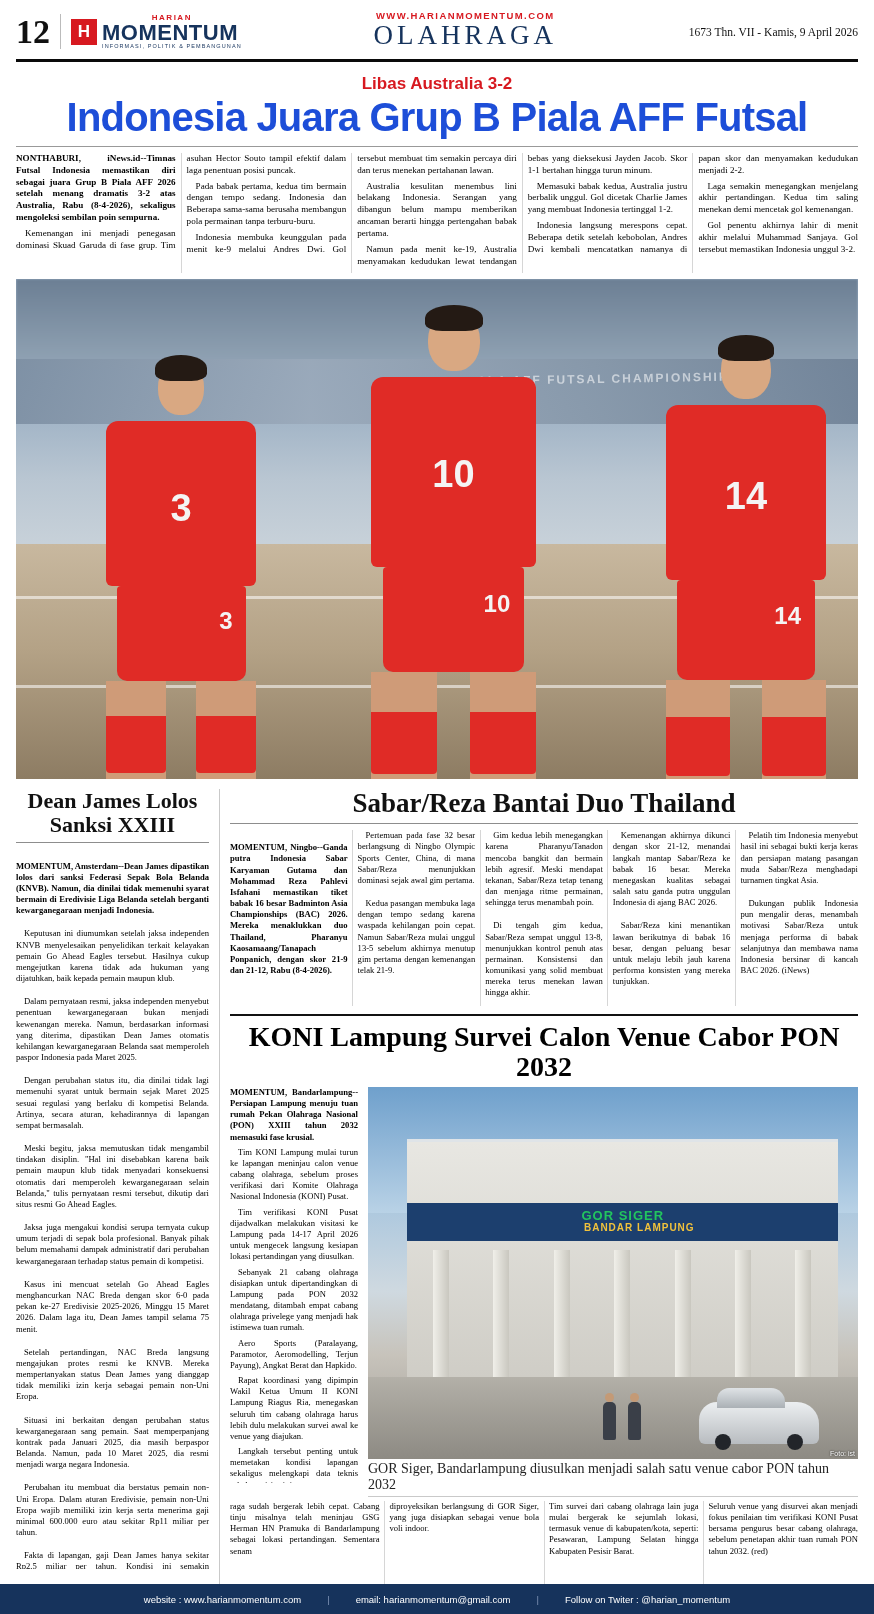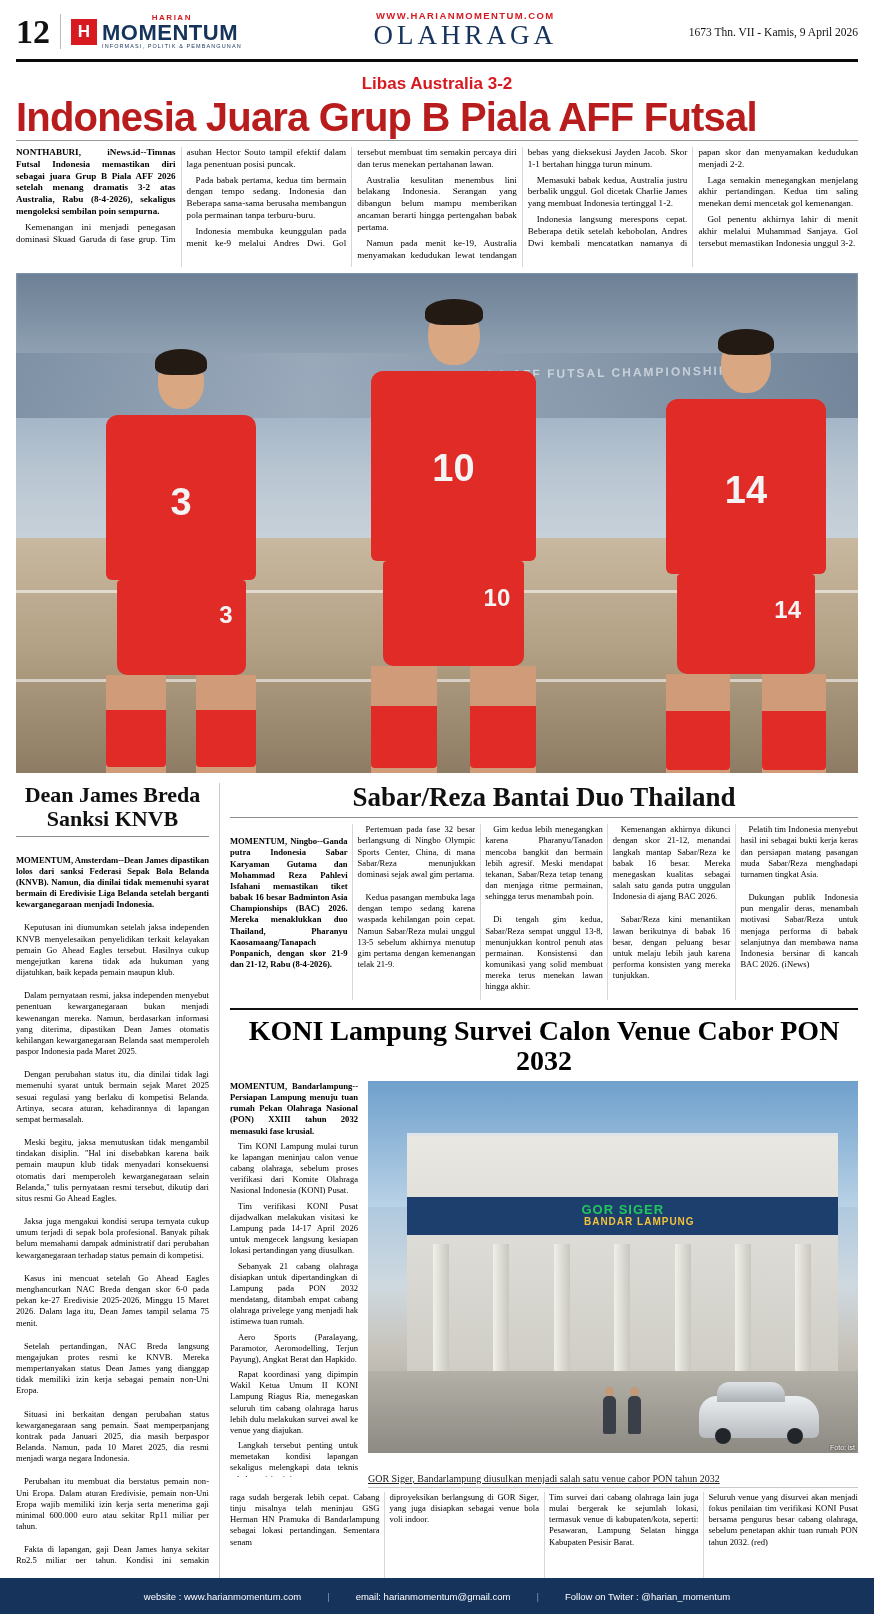--- a/index.html
+++ b/index.html
@@ -104,28 +104,28 @@
   
   .kicker {
     text-align: center;
     color: #d71920;
     font-family: "Liberation Sans", sans-serif;
     font-weight: bold;
     font-size: 17px;
     margin-top: 12px;
   }
   .main-headline {
-    text-align: left;
+    text-align: center;
     font-family: "Liberation Sans", sans-serif;
     font-weight: bold;
     font-size: 40px;
     letter-spacing: -0.8px;
     line-height: 1.05;
-    margin: 2px 0 2px 0;
-    color: #b91c1c;
+    margin: 2px 0 8px 0;
+    color: #1d4ed8;
   }
   .rule-thin { border-top: 1px solid #999; margin: 0 0 6px 0; }
 
   
   .lead-cols {
     column-count: 5;
     column-gap: 11px;
     column-rule: 1px solid #d6d6d6;
     font-size: 9.1px;
     line-height: 1.3;
@@ -345,46 +345,45 @@
   }
   .wheel { position:absolute; bottom:-6px; width:16px; height:16px; background:#22252a; border-radius:50%; }
   .person-photo { position:absolute; bottom:5%; width:13px; height:38px; background:#3a3f48; border-radius:5px 5px 2px 2px; }
   .person-photo:before { content:""; position:absolute; top:-9px; left:2px; width:9px; height:9px; border-radius:50%; background:#c49a76; }
   .photo-credit {
     position: absolute; right: 3px; bottom: 2px;
     font-size: 7px; color: #fff; font-family: "Liberation Sans", sans-serif;
     text-shadow: 0 0 2px #000;
   }
   .koni-caption {
-    font-size: 10px;
+    font-size: 14px;
     color: #222;
-    padding-top: 20px;
+    padding-top: 2px;
     border-bottom: 1px solid #c9c9c9;
     padding-bottom: 3px;
     margin-bottom: 4px;
-    text-decoration: underline;
   }
   .koni-bottom-cols {
     column-count: 4;
     column-gap: 10px;
     column-rule: 1px solid #d6d6d6;
     font-size: 8.6px;
     line-height: 1.3;
     text-align: justify;
     height: 92px;
     overflow: hidden;
   }
   .koni-bottom-cols p { margin: 0 0 4px 0; text-indent: 8px; }
   .koni-bottom-cols p.first { text-indent: 0; }
 
   
   .footer {
     position: absolute;
     left: 0; right: 0; bottom: 0;
-    height: 36px;
+    height: 30px;
     background: #16335c;
     color: #fff;
     display: flex;
     align-items: center;
     justify-content: center;
     gap: 26px;
     font-family: "Liberation Sans", sans-serif;
     font-size: 9.5px;
   }
   .footer .sep { color: #7f93b5; }
@@ -483,21 +482,21 @@
         <div class="leg">
             <div class="sock" style="margin-top:58%"></div>
           </div>
       </div>
     </div>
   </div>
 
   <div class="deck2">
 
     <div class="col-left">
-      <div class="head-serif h-dean">Dean James Breda Sanksi KNVB</div>
+      <div class="head-serif h-dean">Dean James Lolos Sanksi XXIII</div>
       <div class="rule-after-head"></div>
       <div class="body-text dean-body">
         <p class="first"><span class="dateline">MOMENTUM, Amsterdam--Dean James dipastikan lolos dari sanksi Federasi Sepak Bola Belanda (KNVB). Namun, dia dinilai tidak memenuhi syarat bermain di Eredivisie Liga Belanda setelah berganti kewarganegaraan menjadi Indonesia.</span></p>
         <p>Keputusan ini diumumkan setelah jaksa independen KNVB menyelesaikan penyelidikan terkait kelayakan pemain Go Ahead Eagles tersebut. Hasilnya cukup mengejutkan karena tidak ada hukuman yang dijatuhkan, baik kepada pemain maupun klub.</p>
         <p>Dalam pernyataan resmi, jaksa independen menyebut penentuan kewarganegaraan bukan menjadi kewenangan mereka. Namun, berdasarkan informasi yang diterima, dipastikan Dean James otomatis kehilangan kewarganegaraan Belanda saat memperoleh paspor Indonesia pada Maret 2025.</p>
         <p>Dengan perubahan status itu, dia dinilai tidak lagi memenuhi syarat untuk bermain sejak Maret 2025 sesuai regulasi yang berlaku di kompetisi Belanda. Artinya, secara aturan, kehadirannya di lapangan sempat bermasalah.</p>
         <p>Meski begitu, jaksa memutuskan tidak mengambil tindakan disiplin. "Hal ini disebabkan karena baik pemain maupun klub tidak menyadari konsekuensi otomatis dari memperoleh kewarganegaraan selain Belanda," tulis pernyataan resmi tersebut, dikutip dari situs resmi Go Ahead Eagles.</p>
         <p>Jaksa juga mengakui kondisi serupa ternyata cukup umum terjadi di sepak bola profesional. Banyak pihak belum memahami dampak administratif dari perubahan kewarganegaraan terhadap status pemain di kompetisi.</p>
         <p>Kasus ini mencuat setelah Go Ahead Eagles menghancurkan NAC Breda dengan skor 6-0 pada pekan ke-27 Eredivisie 2025-2026, Minggu 15 Maret 2026. Dalam laga itu, Dean James tampil selama 75 menit.</p>
         <p>Setelah pertandingan, NAC Breda langsung mengajukan protes resmi ke KNVB. Mereka mempertanyakan status Dean James yang dianggap tidak memiliki izin kerja sebagai pemain non-Uni Eropa.</p>

